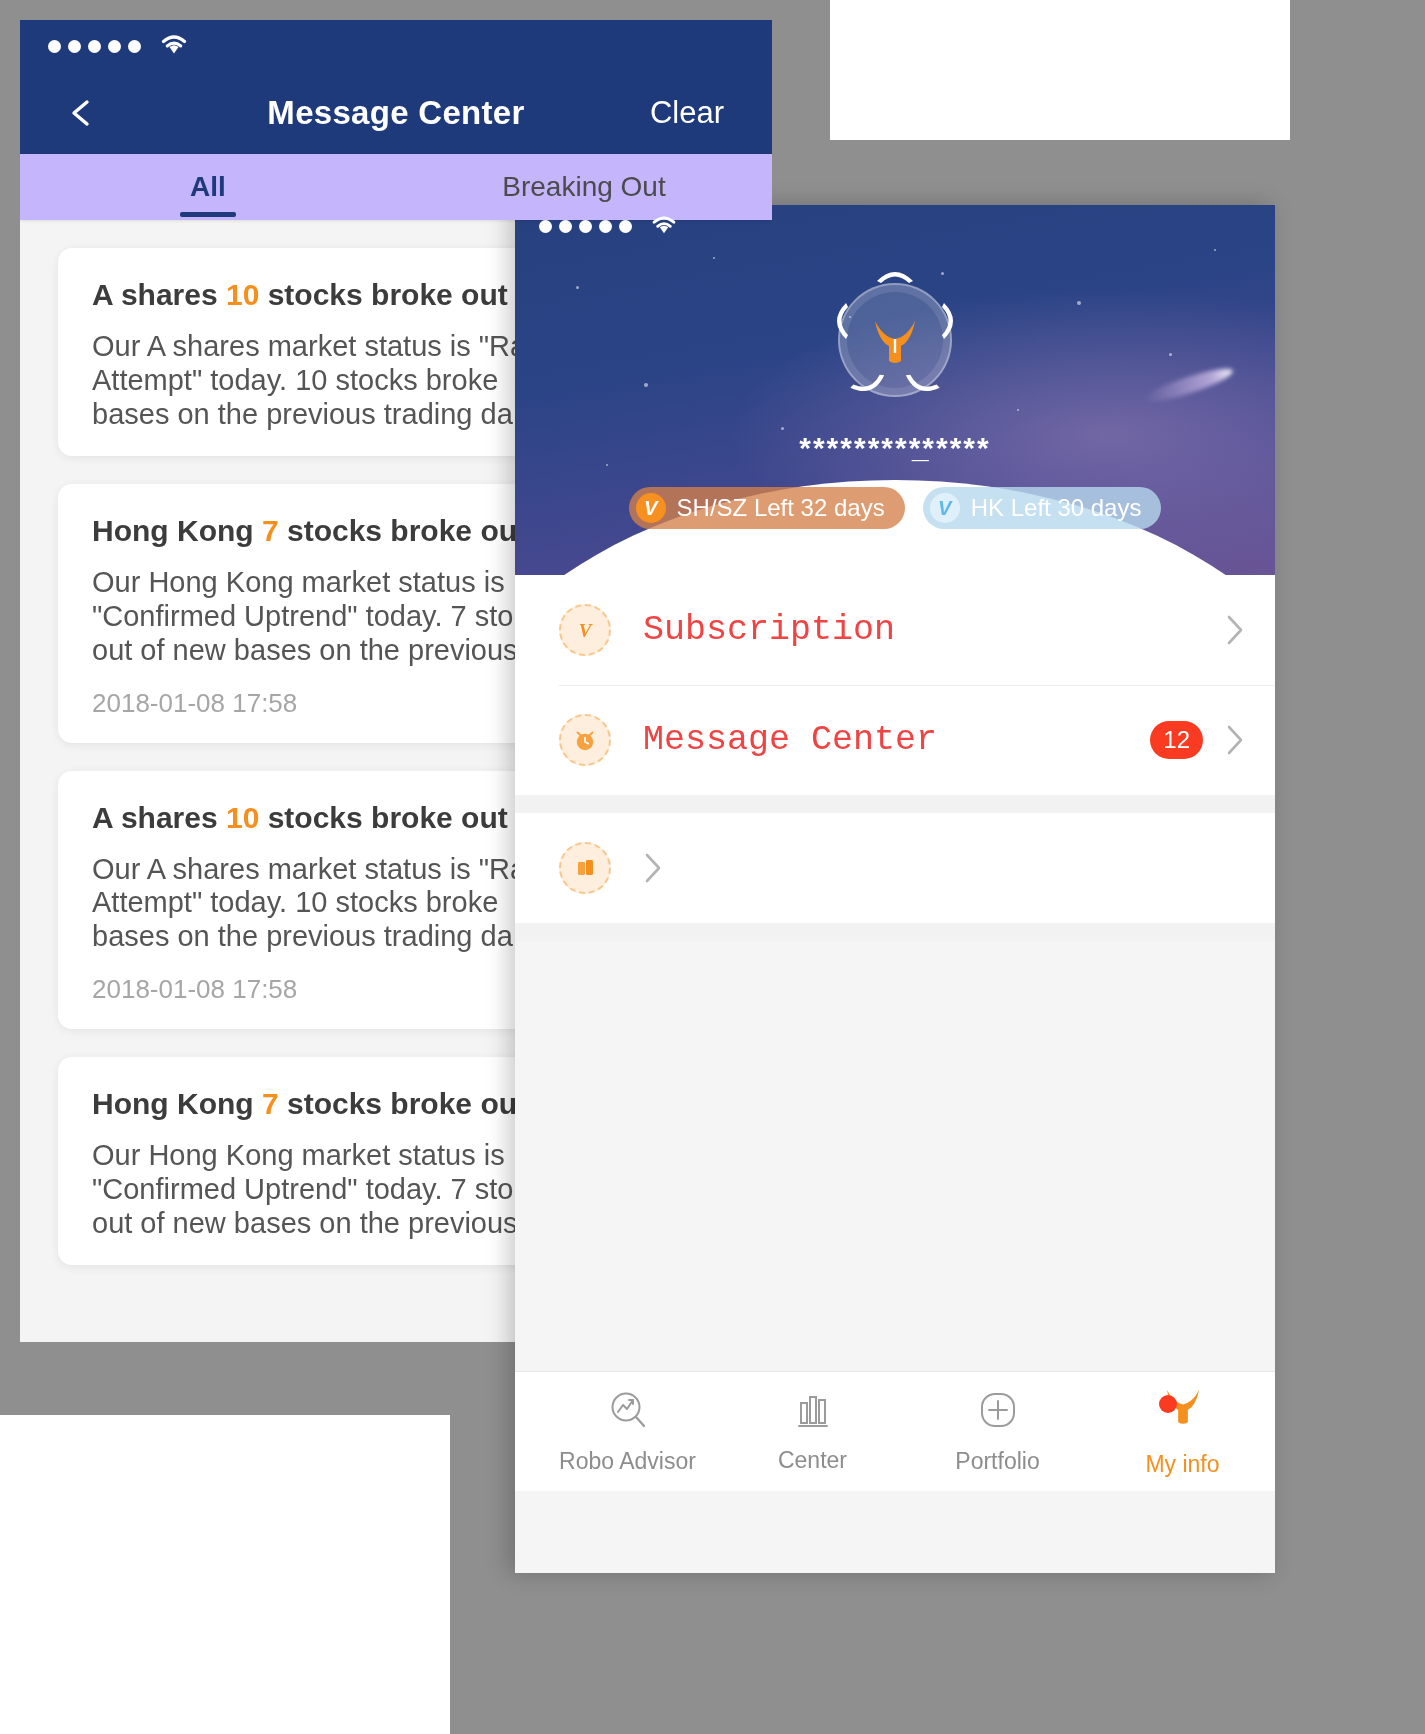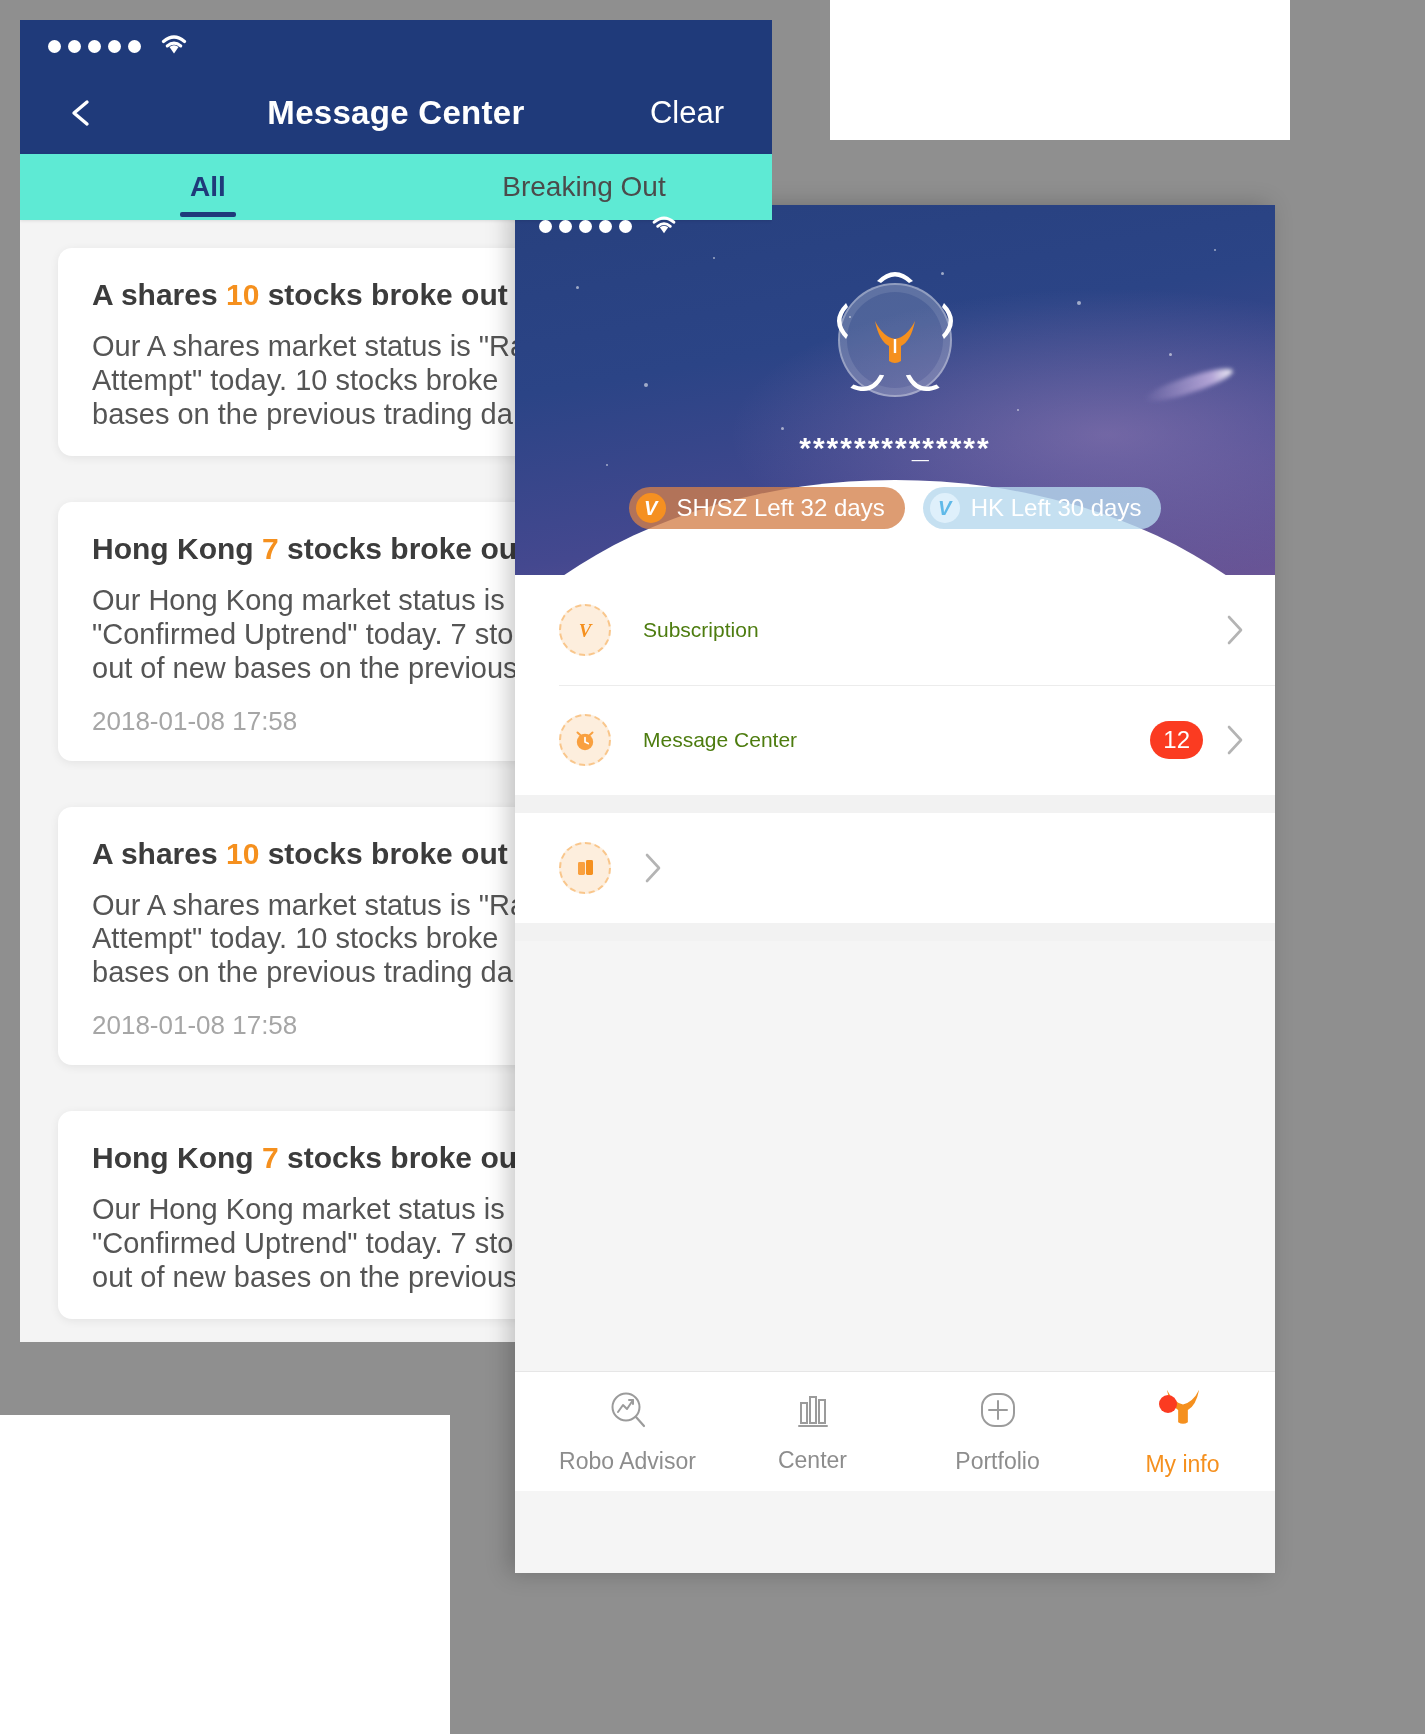--- a/index.html
+++ b/index.html
@@ -41,40 +41,40 @@
   .navtitle1 {
     width: 100%; text-align: center; color: #fff;
     font-size: 33px; font-weight: bold; letter-spacing: .3px;
   }
   .clearbtn {
     position: absolute; right: 48px; top: 50%; transform: translateY(-50%);
     color: #fff; font-size: 31px;
   }
 
   .tabsrow {
-    height: 66px; background: #5eead4; display: flex;
+    height: 66px; background: #c4b5fd; display: flex;
     box-shadow: 0 1px 3px rgba(0,0,0,.10);
     position: relative; z-index: 3;
   }
   .tabitem {
     flex: 1; display: flex; align-items: center; justify-content: center;
     font-size: 28px; color: #4b4b4b; position: relative;
   }
   .tabitem.active { color: #1f3a7a; font-weight: 600; }
   .tabitem.active::after {
     content: ""; position: absolute; bottom: 3px; left: 50%;
     transform: translateX(-50%);
     width: 56px; height: 5px; background: #1f3a7a; border-radius: 2px;
   }
 
   .msglist { padding: 28px 38px 0 38px; }
   .msgcard {
     background: #fff; border-radius: 14px;
     box-shadow: 0 2px 10px rgba(0,0,0,.07);
-    padding: 30px 34px 24px 34px; margin-bottom: 46px;
+    padding: 30px 34px 24px 34px; margin-bottom: 28px;
   }
   .msgtitle {
     font-size: 30px; font-weight: bold; color: #3c3c3c;
     margin-bottom: 18px; white-space: nowrap;
   }
   .msgtitle .num { color: #f5901e; }
   .msgbody {
     font-size: 29px; color: #555; line-height: 1.17;
     white-space: nowrap;
   }
@@ -161,21 +161,21 @@
   .menurow + .menurow::before {
     content: ""; position: absolute; left: 44px; right: 0; top: 0;
     height: 1px; background: #ececec;
   }
   .micon {
     width: 52px; height: 52px; border-radius: 50%;
     background: #fdeedd; border: 2px dashed #f9c68b;
     display: flex; align-items: center; justify-content: center;
     flex: 0 0 auto; margin-right: 32px;
   }
-  .mlabel { font-size: 21px; color: #4d7c0f; flex: 1; }
+  .mlabel { font-size: 35px; color: #ef4444; flex: 1; font-family: Liberation Mono, monospace; }
   .countbadge {
     background: #fb3b21; color: #fff; font-size: 24px; font-weight: 400;
     min-width: 52px; height: 38px; border-radius: 19px;
     display: flex; align-items: center; justify-content: center;
     padding: 0 13px; margin-right: 22px;
   }
   .rowchev { width: 20px; height: 32px; }
 
   .spacer { flex: 1; background: #f5f5f5; }
 

